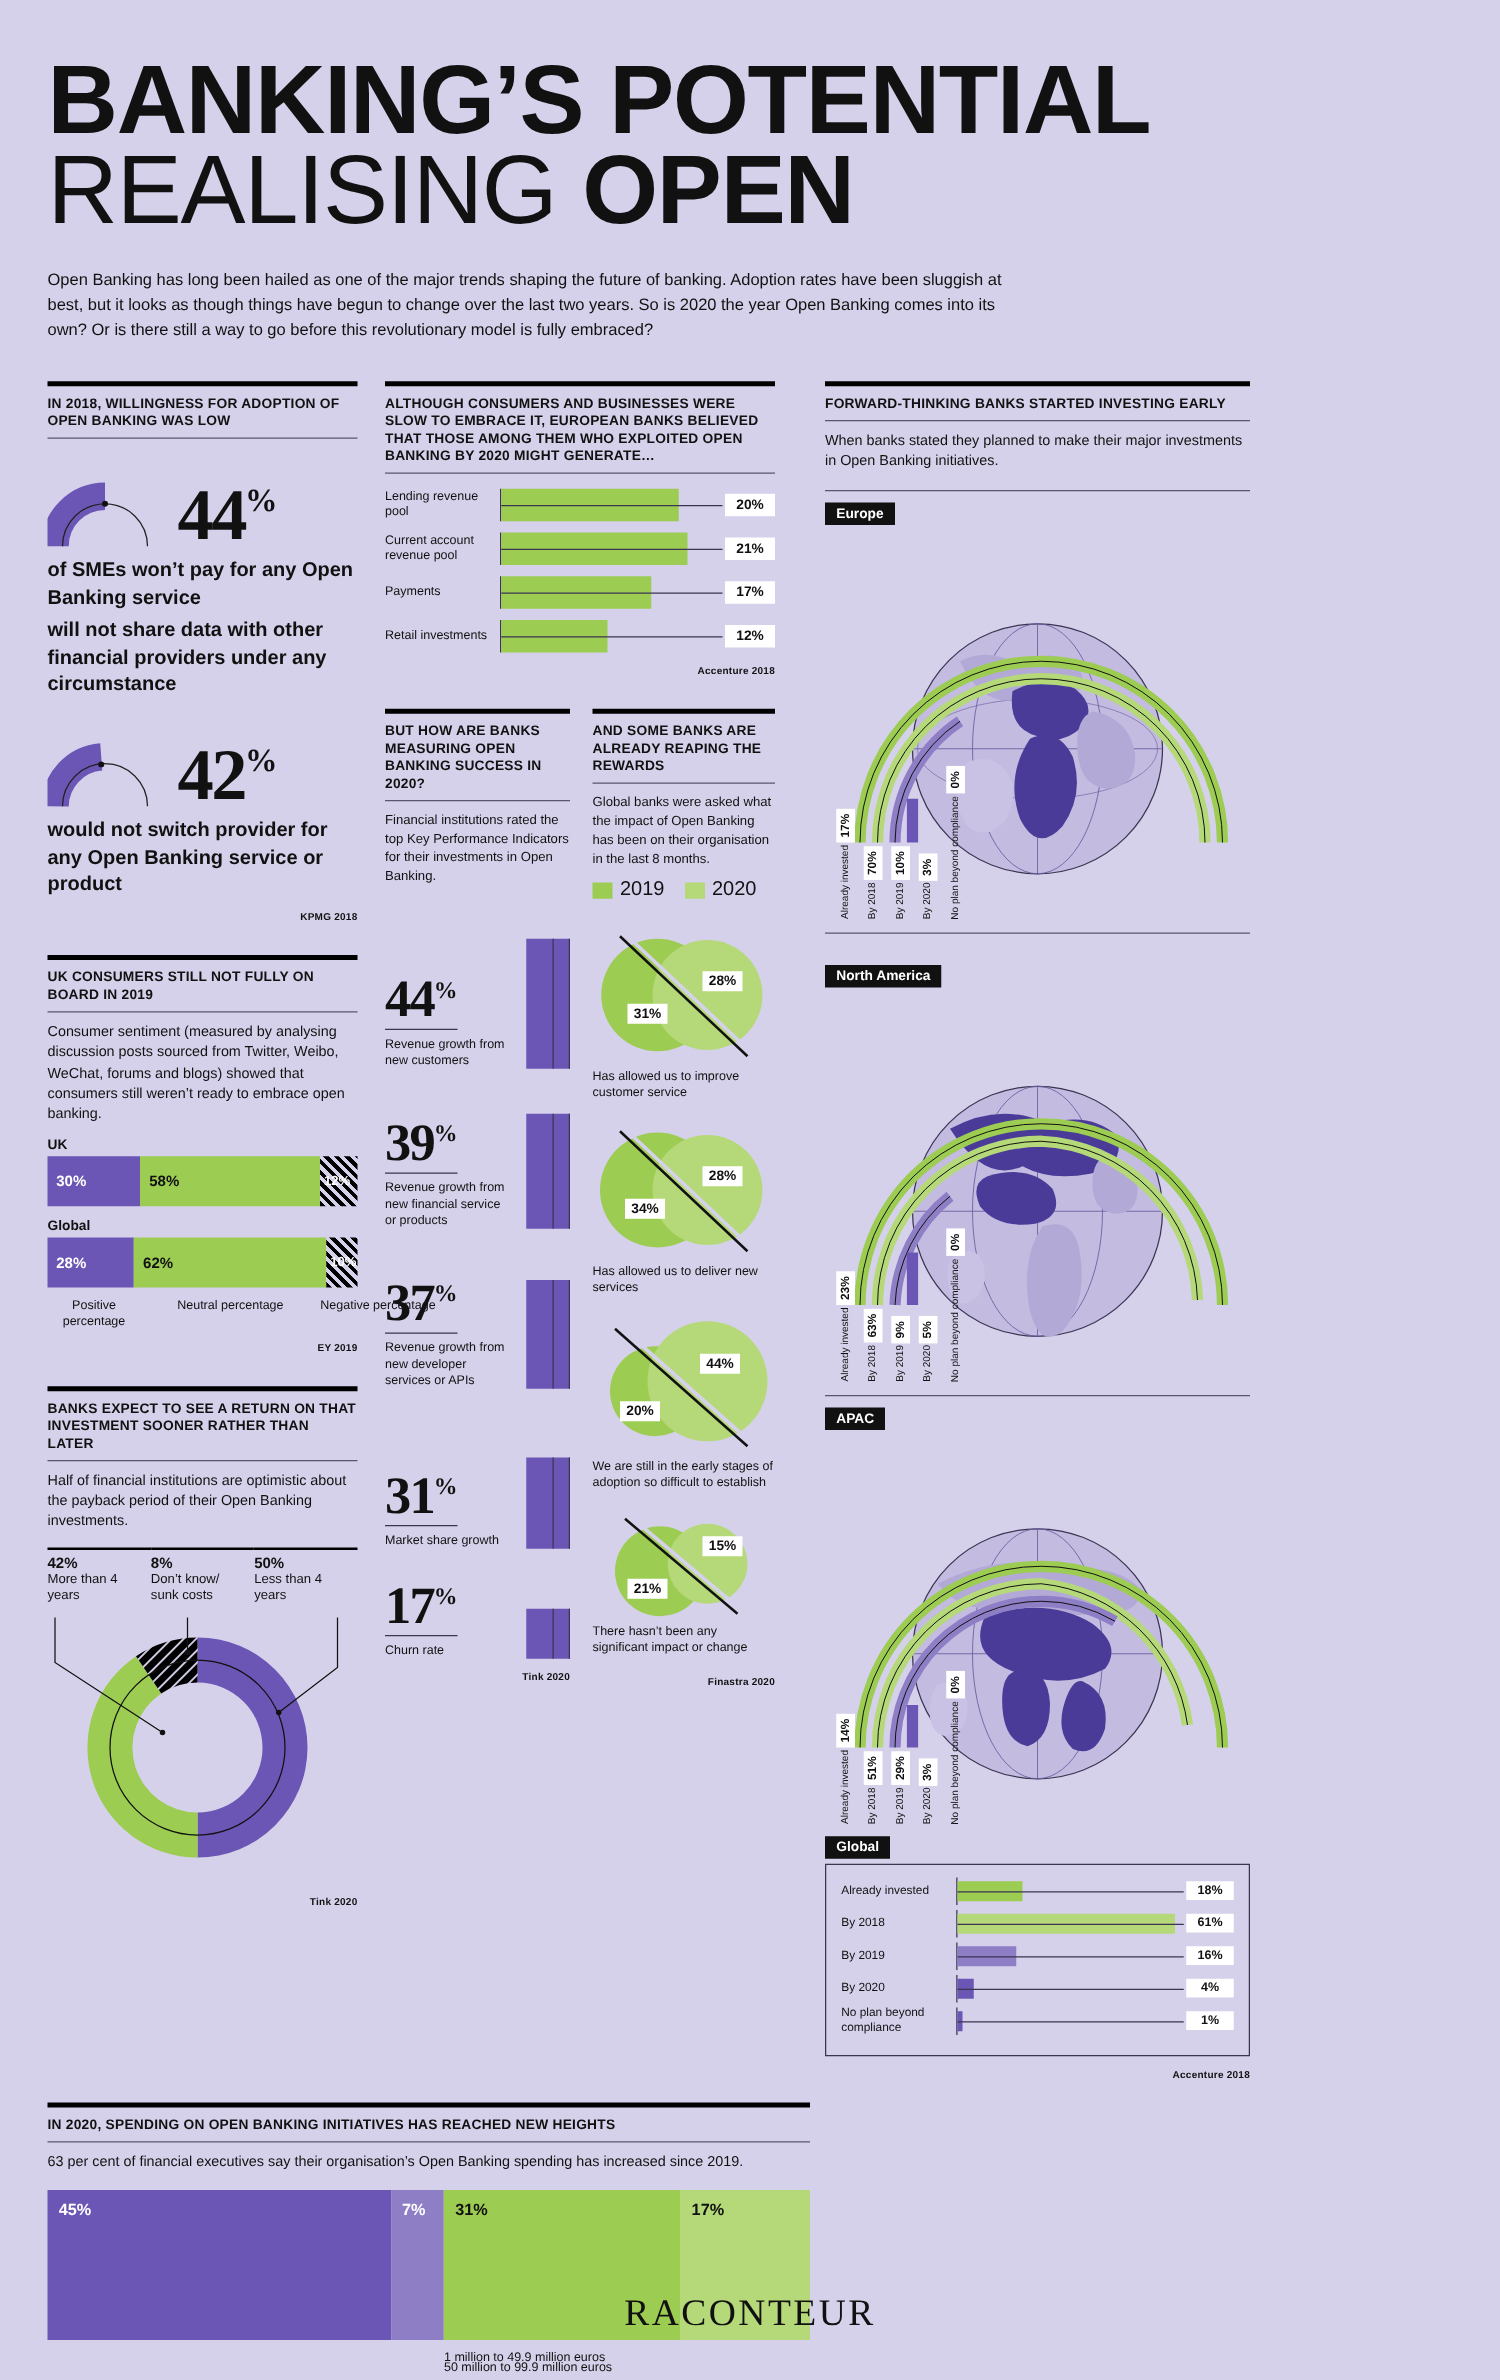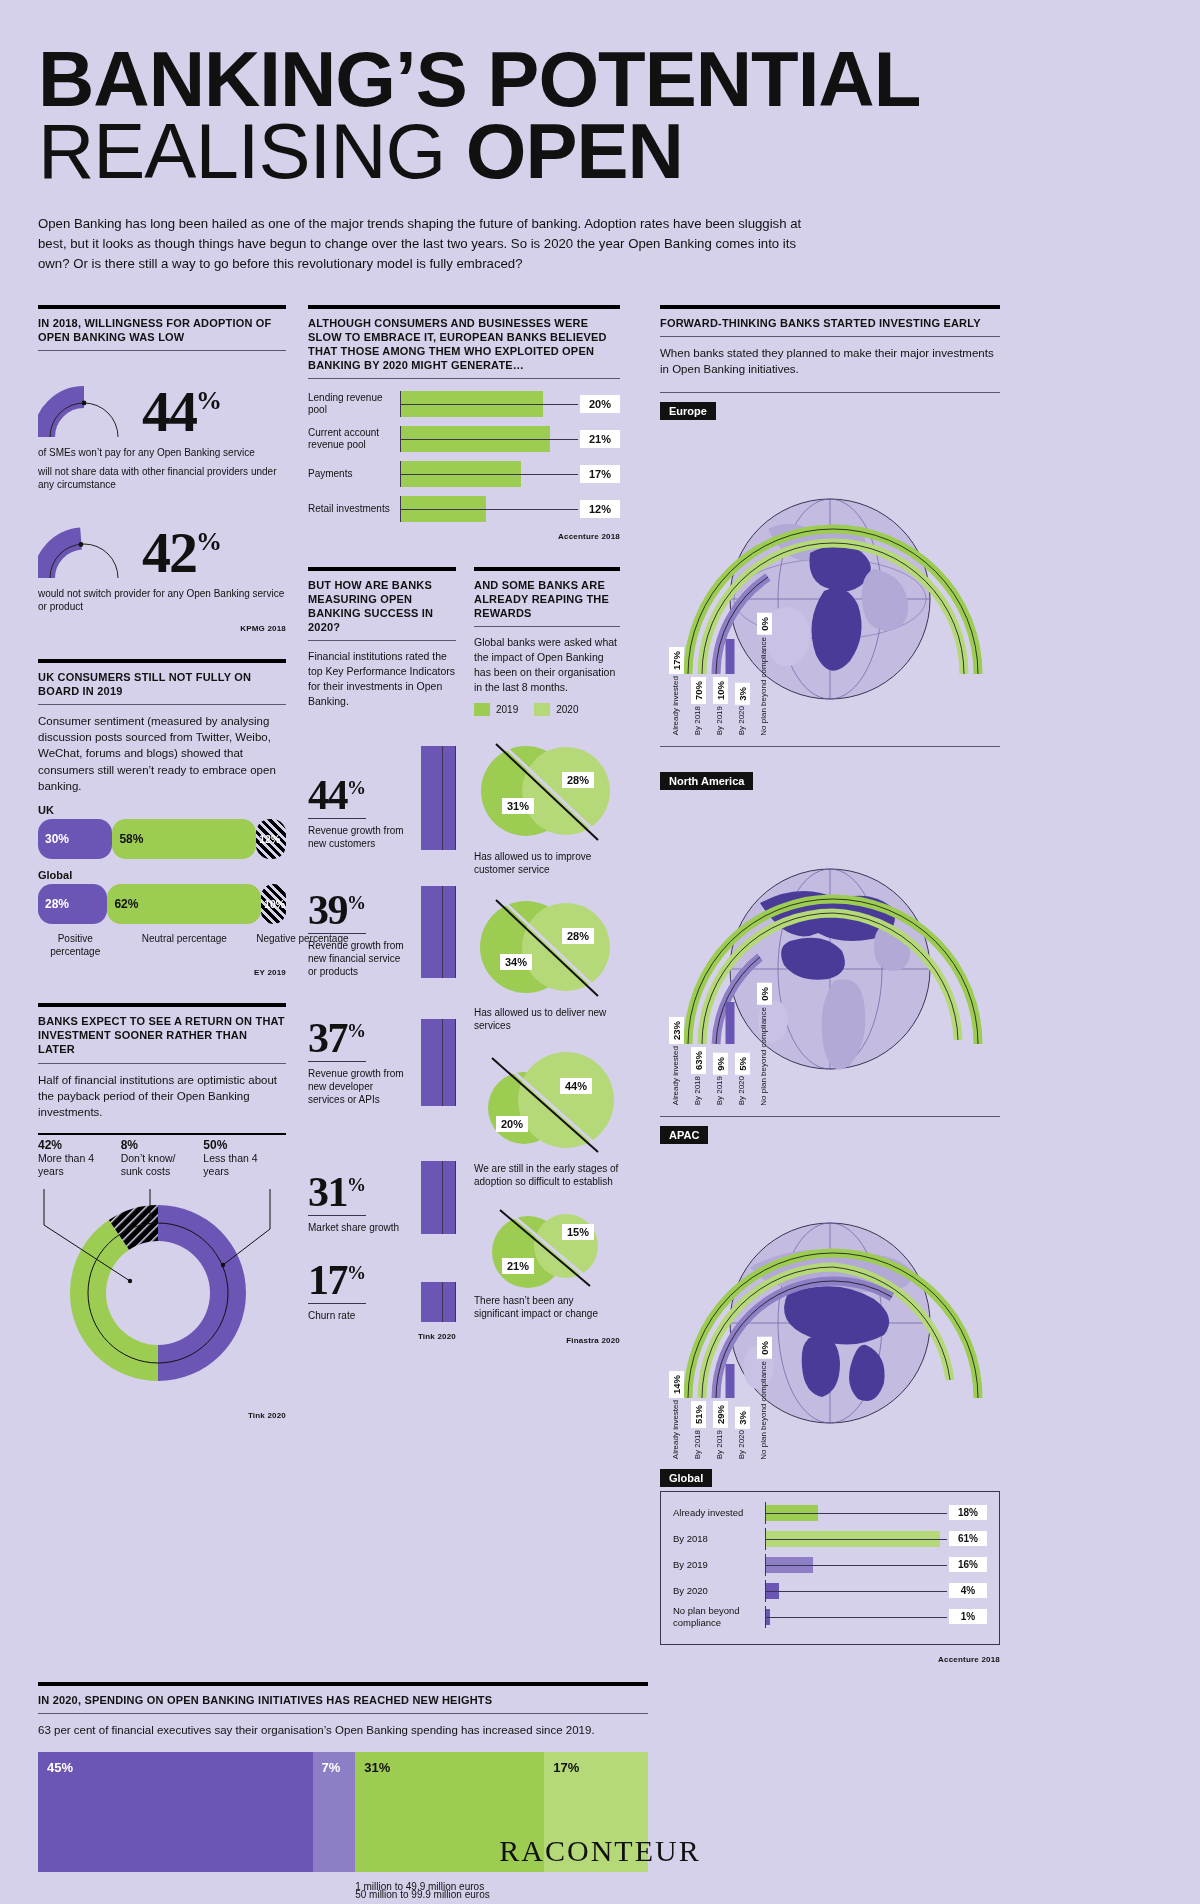--- a/index.html
+++ b/index.html
@@ -45,27 +45,27 @@
   .source { font-size: 8px; font-weight: 700; margin-top: 10px; letter-spacing: .2px; text-align: right; }
 
   
   .arc-row { display: flex; align-items: flex-end; margin-top: 16px; }
   .arc-wrap { width: 92px; height: 74px; position: relative; flex: 0 0 auto; }
   .arc-num {
     font-family: "Liberation Serif", serif; font-weight: 700;
     font-size: 58px; line-height: 1; margin-left: 12px; letter-spacing: -2px;
   }
   .arc-num sup { font-size: 26px; vertical-align: 22px; letter-spacing: 0; }
-  .arc-cap { font-size: 10px; line-height: 1.35; font-weight: 400; margin-top: 5px; }
+  .arc-cap { font-size: 16px; line-height: 1.35; font-weight: 700; margin-top: 5px; }
 
   
   .stk-label { font-size: 11px; font-weight: 600; margin: 10px 0 3px; }
   .stk { display: flex; height: 40px; }
   .stk div { display: flex; align-items: center; padding-left: 7px;
-             font-size: 12px; font-weight: 700; color: #fff; border-radius: 14px; }
+             font-size: 12px; font-weight: 700; color: #fff; }
   .stk .pos { background: #6b56b5; }
   .stk .neu { background: #9ccc52; color: #111; }
   .stk .neg {
     background: repeating-linear-gradient(45deg,#000,#000 3px,#d6d1ea 3px,#d6d1ea 6px);
     color: #fff; padding-left: 3px; font-size: 10.5px;
   }
   .stk-legend { display: flex; margin-top: 8px; font-size: 10px; text-align: center; line-height: 1.3; }
 
   
   .donut-legend { display: flex; margin-top: 12px; }
@@ -103,21 +103,21 @@
     border-left: 1px solid #3b3552;
   }
 
   
   .venn { position: relative; width: 150px; height: 110px; margin: 6px 0 4px; }
   .venn-cap { font-size: 10px; line-height: 1.3; margin-bottom: 16px; }
   .venn-pill {
     position: absolute; background: #fff; font-size: 11px; font-weight: 700;
     padding: 2px 5px; z-index: 5;
   }
-  .lg-row { display: flex; align-items: center; gap: 6px; margin: 8px 0 4px; font-size: 10px; }
+  .lg-row { display: flex; align-items: center; gap: 6px; margin: 8px 0 4px; font-size: 16px; }
   .lg-sw { width: 16px; height: 13px; }
 
   
   .globe-tag {
     display: inline-block; background: #111; color: #fff;
     font-size: 11px; font-weight: 700; padding: 3px 9px; margin-bottom: 4px;
   }
   .globe-box { position: relative; width: 340px; height: 318px; }
   .gl-labels { position: absolute; left: 5px; bottom: 4px; display: flex; }
   .gl-lab { display: flex; flex-direction: column-reverse; align-items: center; width: 22px; }

